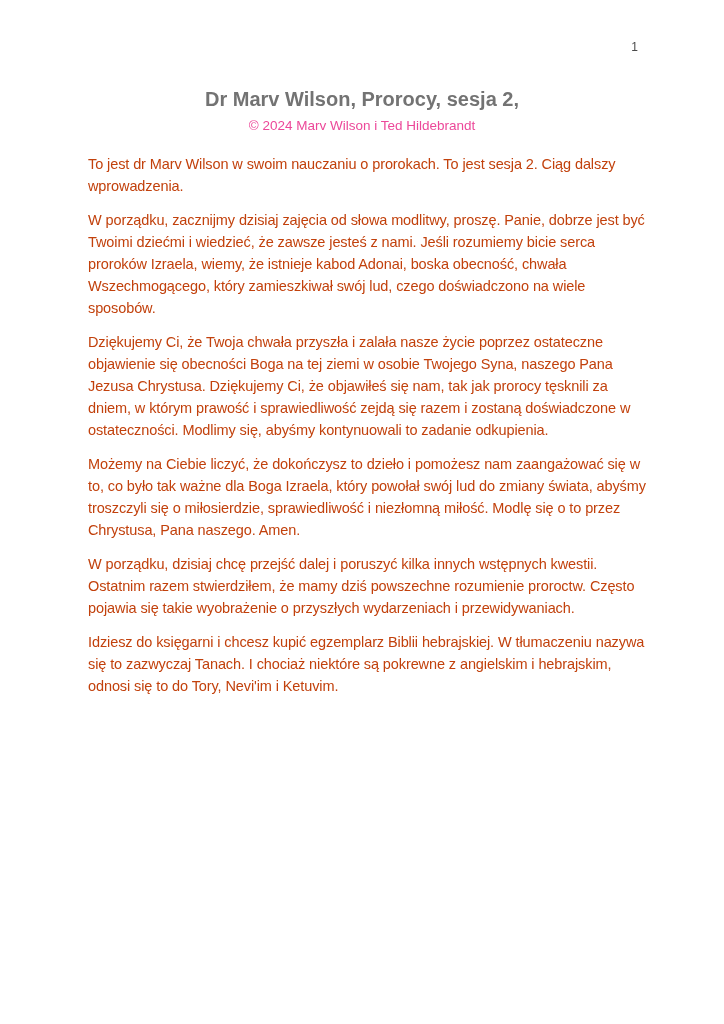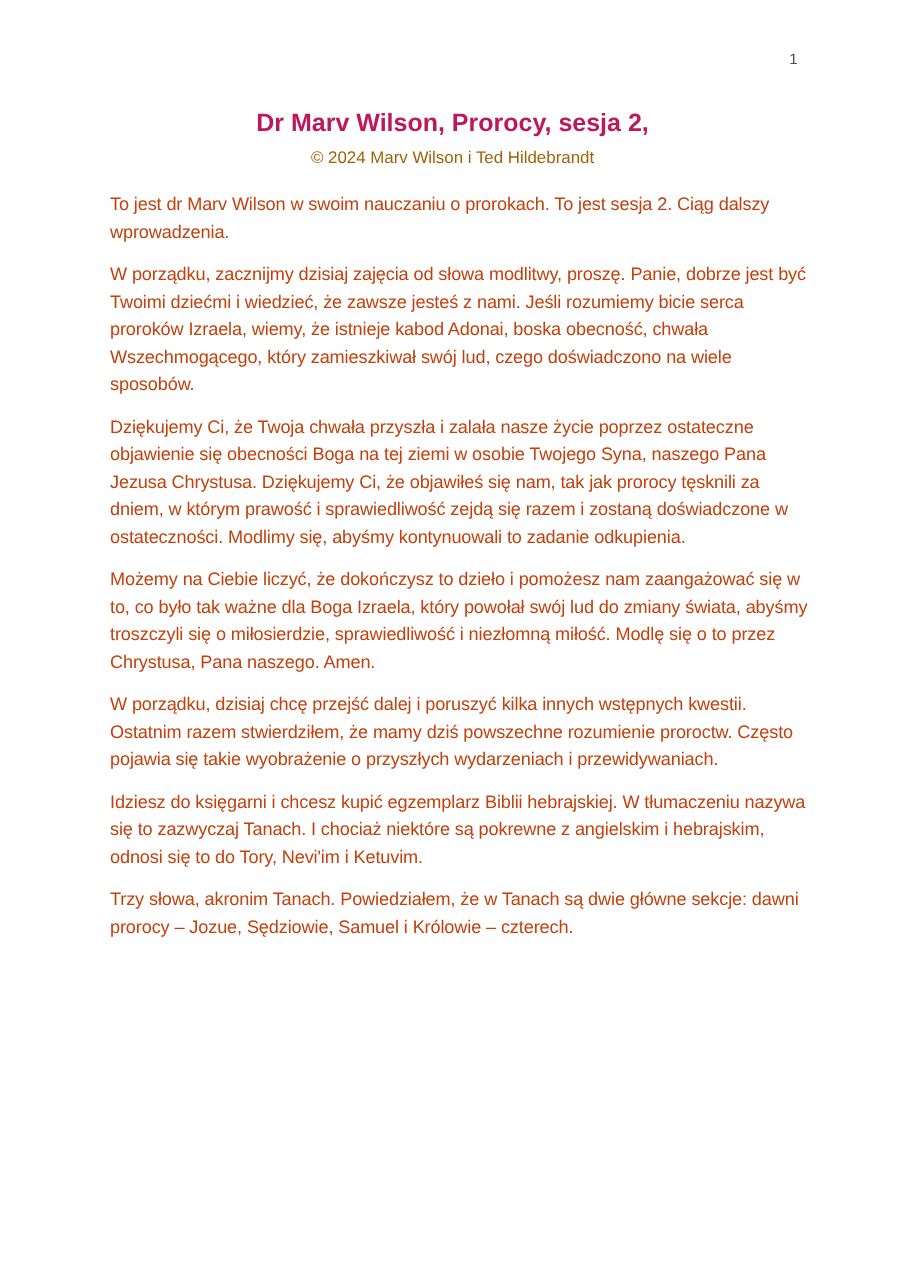--- a/index.html
+++ b/index.html
@@ -25,26 +25,26 @@
   }
   .header {
     padding-top: 85px;
     text-align: center;
   }
   .doc-title {
     margin: 0;
     font-size: 20px;
     font-weight: 700;
     line-height: 28px;
-    color: #be185d;
+    color: #737373;
   }
   .copyright {
     margin-top: 5px;
     font-size: 13.5px;
-    color: #a16207;
+    color: #ec4899;
   }
   .content {
     margin: 20px 76px 0 88px;
     font-size: 14.5px;
     line-height: 22px;
     letter-spacing: -0.1px;
     text-align: left;
     color: #c2410c;
   }
   .content p {
@@ -65,16 +65,15 @@
     <div class="copyright">© 2024 Marv Wilson i Ted Hildebrandt</div>
   </div>
 
   <div class="content">
     <p>To jest dr Marv Wilson w swoim nauczaniu o prorokach. To jest sesja 2. Ciąg dalszy wprowadzenia.</p>
     <p>W porządku, zacznijmy dzisiaj zajęcia od słowa modlitwy, proszę. Panie, dobrze jest być Twoimi dziećmi i wiedzieć, że zawsze jesteś z nami. Jeśli rozumiemy bicie serca proroków Izraela, wiemy, że istnieje kabod Adonai, boska obecność, chwała Wszechmogącego, który zamieszkiwał swój lud, czego doświadczono na wiele sposobów.</p>
     <p>Dziękujemy Ci, że Twoja chwała przyszła i zalała nasze życie poprzez ostateczne objawienie się obecności Boga na tej ziemi w osobie Twojego Syna, naszego Pana Jezusa Chrystusa. Dziękujemy Ci, że objawiłeś się nam, tak jak prorocy tęsknili za dniem, w którym prawość i sprawiedliwość zejdą się razem i zostaną doświadczone w ostateczności. Modlimy się, abyśmy kontynuowali to zadanie odkupienia.</p>
     <p>Możemy na Ciebie liczyć, że dokończysz to dzieło i pomożesz nam zaangażować się w to, co było tak ważne dla Boga Izraela, który powołał swój lud do zmiany świata, abyśmy troszczyli się o miłosierdzie, sprawiedliwość i niezłomną miłość. Modlę się o to przez Chrystusa, Pana naszego. Amen.</p>
     <p>W porządku, dzisiaj chcę przejść dalej i poruszyć kilka innych wstępnych kwestii. Ostatnim razem stwierdziłem, że mamy dziś powszechne rozumienie proroctw. Często pojawia się takie wyobrażenie o przyszłych wydarzeniach i przewidywaniach.</p>
     <p>Idziesz do księgarni i chcesz kupić egzemplarz Biblii hebrajskiej. W tłumaczeniu nazywa się to zazwyczaj Tanach. I chociaż niektóre są pokrewne z angielskim i hebrajskim, odnosi się to do Tory, Nevi'im i Ketuvim.</p>
-    <p>Trzy słowa, akronim Tanach. Powiedziałem, że w Tanach są dwie główne sekcje: dawni prorocy – Jozue, Sędziowie, Samuel i Królowie – czterech.</p>
   </div>
 
 </div>
 
 </body></html>

